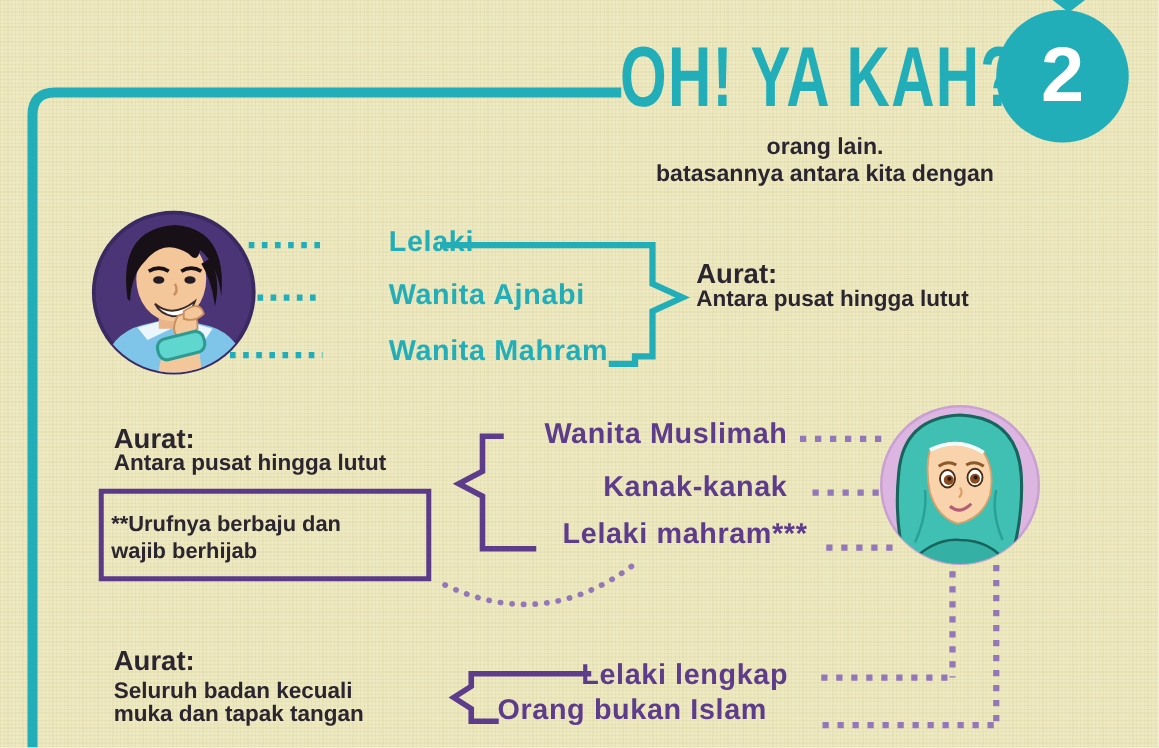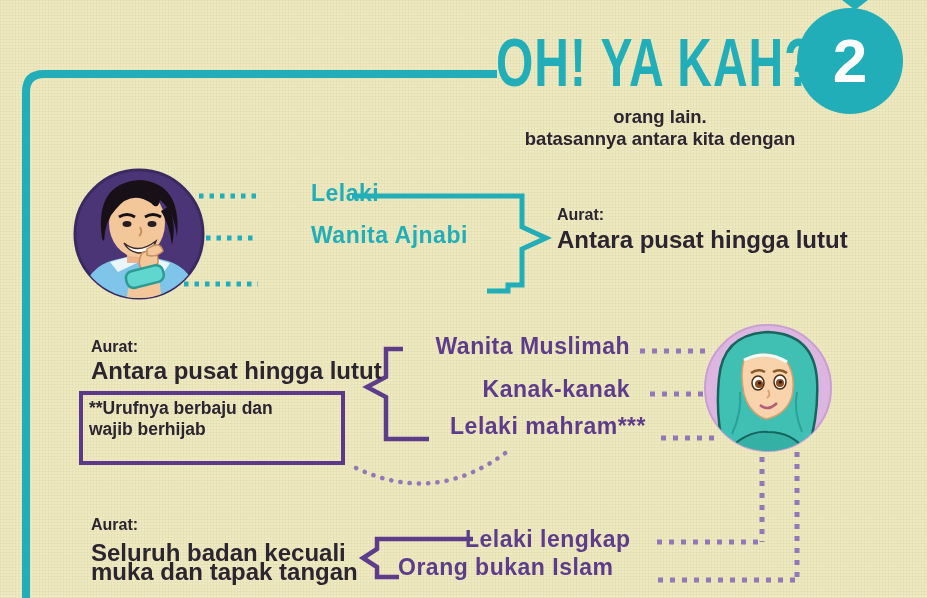--- a/index.html
+++ b/index.html
@@ -33,26 +33,26 @@
     color:#2B2530; font-size:18.5px; font-weight:bold; line-height:22px;
   }
 
   
   .teal-label { color:#21AEB8; font-size:23px; font-weight:600; letter-spacing:.5px; white-space:nowrap;margin-left:48px; }
   .purple-label { color:#5E3C8C; font-size:23px; font-weight:600; letter-spacing:.5px; white-space:nowrap; }
   .ralign { text-align:right; }
 
   
   .dark-text { color:#2B2530; font-weight:bold; }
-  .aurat-label { font-size:16px; }
-  .aurat-value { font-size:24px; line-height:19px; }
+  .aurat-label { font-size:22px; }
+  .aurat-value { font-size:18px; line-height:19px; }
 
   .note-box {
     left:79px; top:391px; width:266px; height:74px;
-    border:4px solid #5B3A8A; padding:3px 6px;
+    border:4px solid #5B3A8A; padding:14px 6px;
     color:#2B2530; font-size:17.5px; font-weight:bold; line-height:21px;
   }
 
   .avatar { position:absolute; }
 </style>
 </head>
 <body>
 
 <div class="canvas">
 
@@ -114,20 +114,21 @@
       <path d="M52,76 Q66,88 84,74 Q80,86 66,86 Q56,84 52,76 Z" fill="#FFFFFF" stroke="#3A2A28" stroke-width="1.5"></path>
       <path d="M60,104 Q72,97 86,104 L90,134 L54,134 Z" fill="#F4C79B"></path>
       <path d="M70,86 Q87,78 86,96 L74,105 Q63,100 70,86 Z" fill="#F4C79B" stroke="#C98F5E" stroke-width="1.5"></path>
       <path d="M75,82 Q88,73 91,84 Q84,91 75,88 Z" fill="#F4C79B" stroke="#C98F5E" stroke-width="1.5"></path>
       <rect x="54" y="101" width="38" height="17" rx="7" fill="#5FD6CE" stroke="#2E9B93" stroke-width="2.5" transform="rotate(-14 73 110)"></rect>
     </g>
   </svg>
 
   <div class="abs teal-label" style="left:263px; top:180px;">Lelaki</div>
   <div class="abs teal-label" style="left:263px; top:222px;">Wanita Ajnabi</div>
+  <div class="abs teal-label" style="left:263px; top:267px;">Wanita Mahram</div>
 
   <div class="abs dark-text aurat-label" style="left:557px; top:206px;">Aurat:</div>
   <div class="abs dark-text aurat-value" style="left:557px; top:230px;">Antara pusat hingga lutut</div>
 
   <div class="abs dark-text aurat-label" style="left:91px; top:338px;">Aurat:</div>
   <div class="abs dark-text aurat-value" style="left:91px; top:361px;">Antara pusat hingga lutut</div>
 
   <div class="abs note-box">
     <div>**Urufnya berbaju dan</div>
     <div>wajib berhijab</div>

